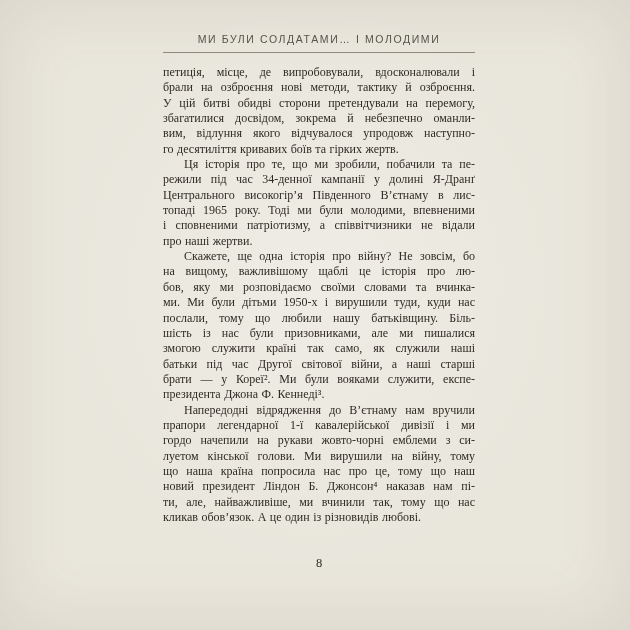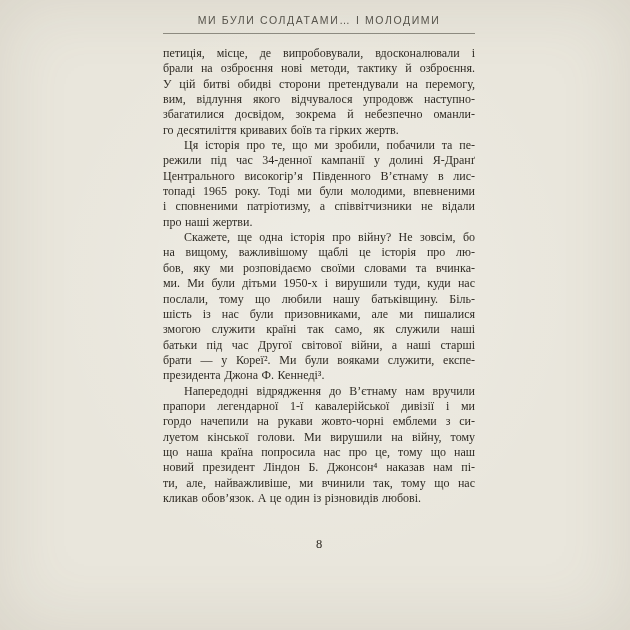--- a/index.html
+++ b/index.html
@@ -16,21 +16,21 @@
     overflow:hidden;
   }
   .page{
     position:relative;
     width:630px;height:630px;
     background:
       radial-gradient(ellipse at 50% 45%, rgba(255,255,255,0.25) 0%, rgba(255,255,255,0) 60%),
       var(--paper);
     box-shadow:inset 0 0 70px rgba(110,100,80,0.14);
     box-sizing:border-box;
-    padding-top:14px;
+    padding-top:33px;
   }
   .text-column{
     width:312px;
     margin-left:163px;
   }
   .running-header{
     text-align:center;
   }
   .header-title{
     font-family:"Liberation Sans","DejaVu Sans",sans-serif;
@@ -74,22 +74,22 @@
 
     <div class="running-header">
       <div class="header-title">МИ БУЛИ СОЛДАТАМИ… І МОЛОДИМИ</div>
       <div class="header-rule"></div>
     </div>
 
     <div class="body-text" id="body-text">
         <div class="line">петиція, місце, де випробовували, вдосконалювали і</div>
         <div class="line">брали на озброєння нові методи, тактику й озброєння.</div>
         <div class="line">У цій битві обидві сторони претендували на перемогу,</div>
+        <div class="line">збагатилися досвідом, зокрема й небезпечно оманли-</div>
         <div class="line">вим, відлуння якого відчувалося упродовж наступно-</div>
-        <div class="line">збагатилися досвідом, зокрема й небезпечно оманли-</div>
         <div class="line last">го десятиліття кривавих боїв та гірких жертв.</div>
         <div class="line indent">Ця історія про те, що ми зробили, побачили та пе-</div>
         <div class="line">режили під час 34-денної кампанії у долині Я-Дранґ</div>
         <div class="line">Центрального високогір’я Південного В’єтнаму в лис-</div>
         <div class="line">топаді 1965 року. Тоді ми були молодими, впевненими</div>
         <div class="line">і сповненими патріотизму, а співвітчизники не відали</div>
         <div class="line last">про наші жертви.</div>
         <div class="line indent">Скажете, ще одна історія про війну? Не зовсім, бо</div>
         <div class="line">на вищому, важливішому щаблі це історія про лю-</div>
         <div class="line">бов, яку ми розповідаємо своїми словами та вчинка-</div>

